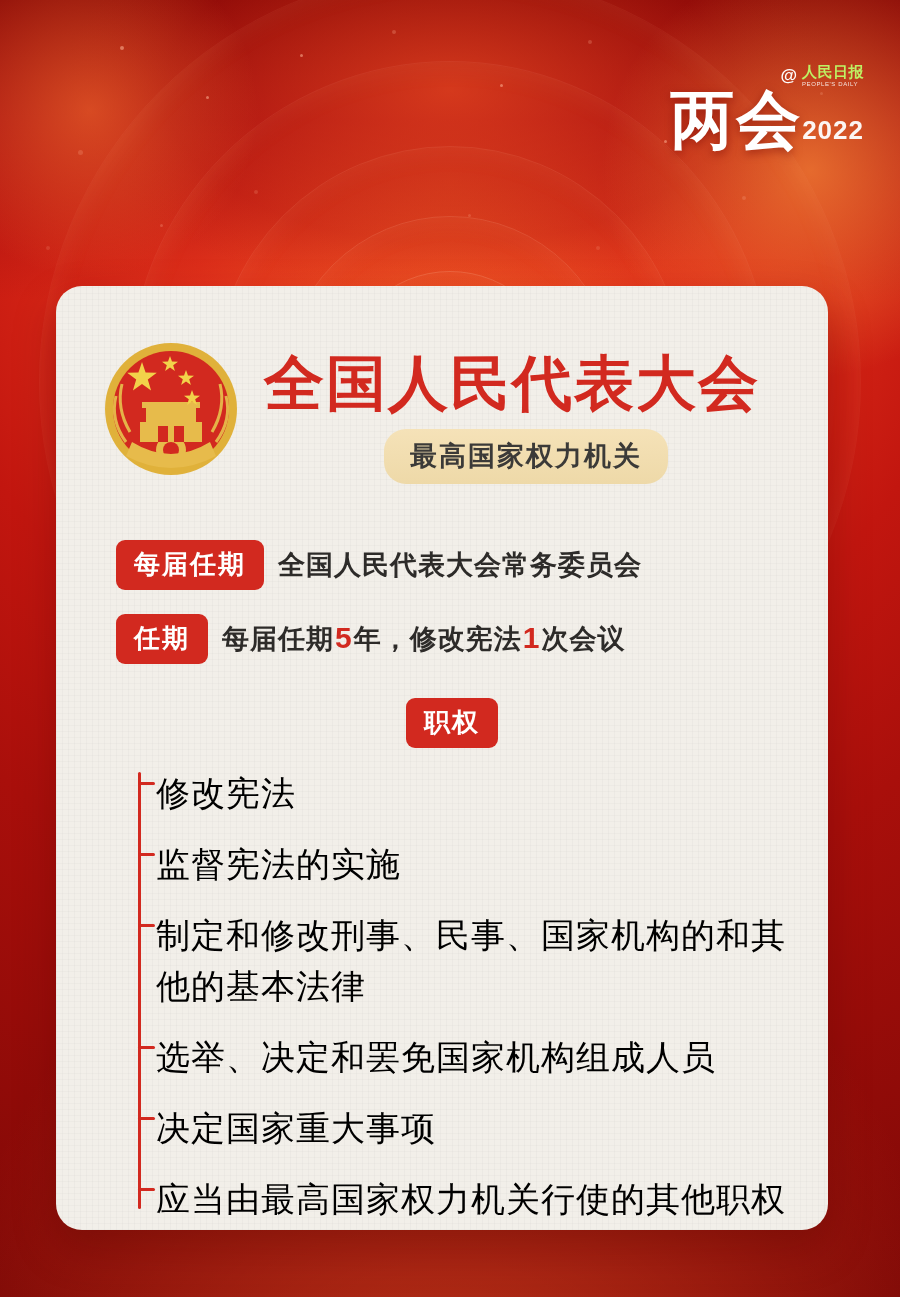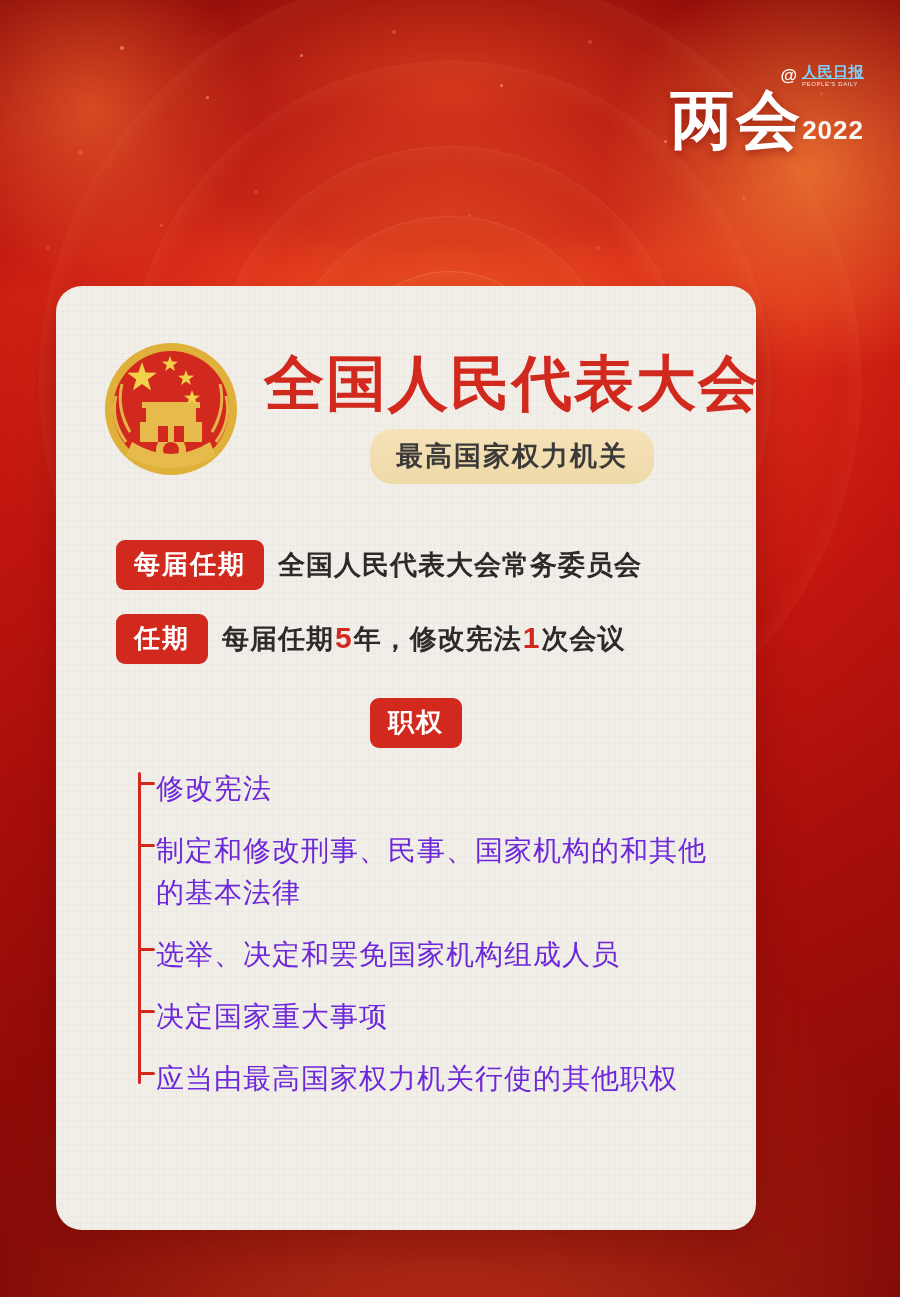--- a/index.html
+++ b/index.html
@@ -137,25 +137,24 @@
     line-height: 1;
     font-weight: bold;
   }
   .brand-name {
     display: flex;
     flex-direction: column;
     align-items: flex-start;
     line-height: 1;
   }
   .brand-cn {
-    color: #7dd3fc;
+    color: #bef264;
     font-size: 15px;
     font-weight: bold;
     letter-spacing: 0.5px;
-    text-decoration: underline;
   }
   .brand-en {
     color: rgba(255,255,255,0.85);
     font-size: 6px;
     letter-spacing: 0.6px;
     margin-top: 2px;
   }
   .brand-main {
     position: relative;
     display: flex;
@@ -178,21 +177,21 @@
     letter-spacing: 1px;
     padding-bottom: 4px;
     opacity: 0.95;
   }
 
   
   .card {
     position: absolute;
     left: 56px;
     top: 286px;
-    width: 700px;
+    width: 772px;
     height: 944px;
     background: #f2efe9;
     border-radius: 26px;
     box-shadow: 0 18px 40px rgba(90,6,4,0.35);
     overflow: hidden;
   }
   .card-texture {
     position: absolute;
     inset: 0;
     background:
@@ -312,23 +311,23 @@
   .power-dash {
     position: absolute;
     left: -18px;
     top: 24px;
     width: 17px;
     height: 3px;
     background: #d2291f;
     border-radius: 2px;
   }
   .power-text {
-    font-size: 28px;
+    font-size: 34px;
     line-height: 1.5;
-    color: #6d28d9;
+    color: #000000;
     letter-spacing: 1px;
   }
 
   .card-bottom-line {
     position: absolute;
     left: 40px;
     right: 40px;
     bottom: 24px;
     height: 0;
   }
@@ -451,20 +450,24 @@
 
       <div class="powers-body">
         <div class="powers-spine"></div>
 
         <div class="power-item">
           <span class="power-dash"></span>
           <span class="power-text">修改宪法</span>
         </div>
         <div class="power-item">
           <span class="power-dash"></span>
+          <span class="power-text">监督宪法的实施</span>
+        </div>
+        <div class="power-item">
+          <span class="power-dash"></span>
           <span class="power-text">制定和修改刑事、民事、国家机构的和其他的基本法律</span>
         </div>
         <div class="power-item">
           <span class="power-dash"></span>
           <span class="power-text">选举、决定和罢免国家机构组成人员</span>
         </div>
         <div class="power-item">
           <span class="power-dash"></span>
           <span class="power-text">决定国家重大事项</span>
         </div>

